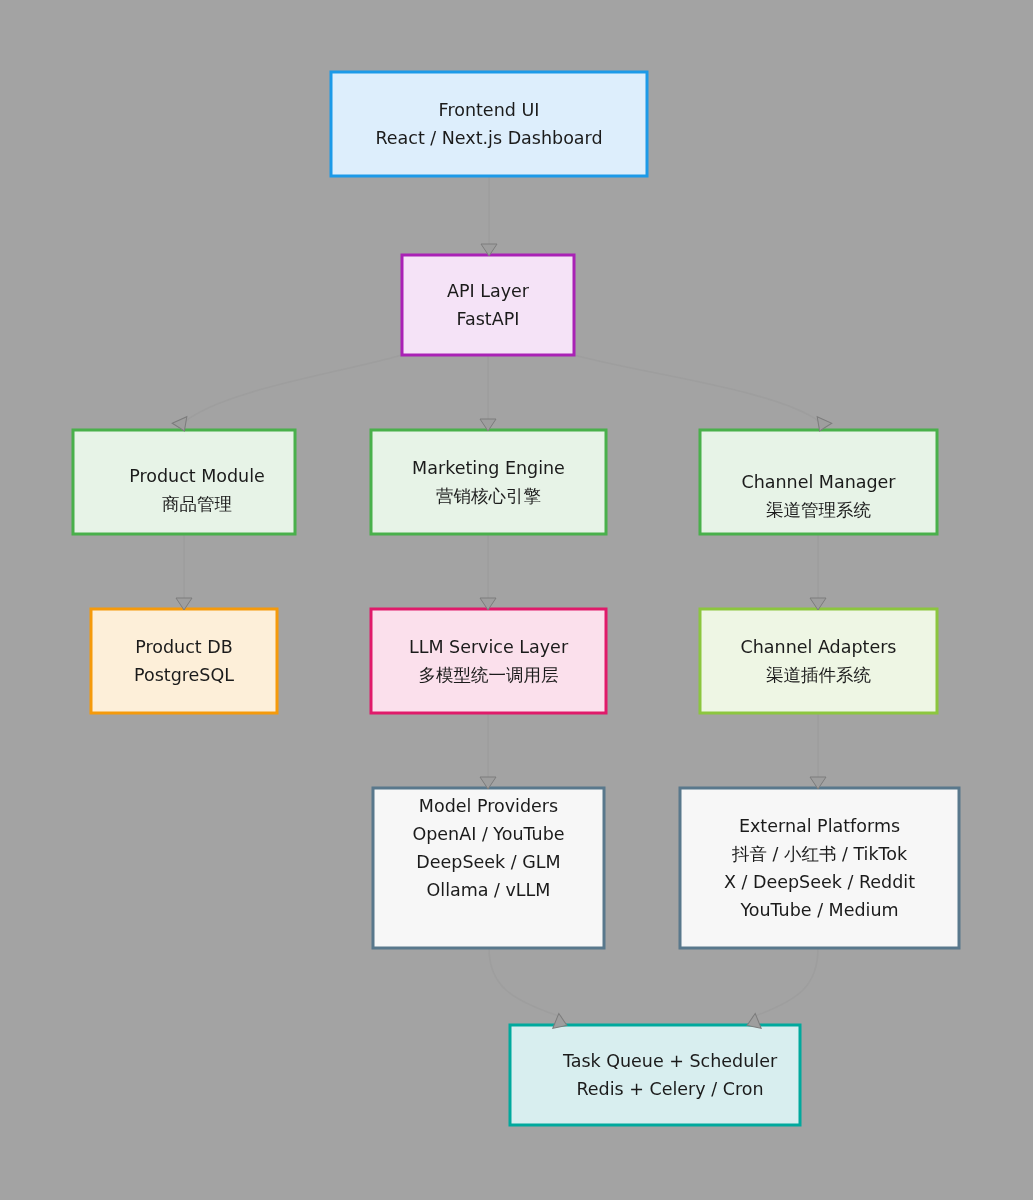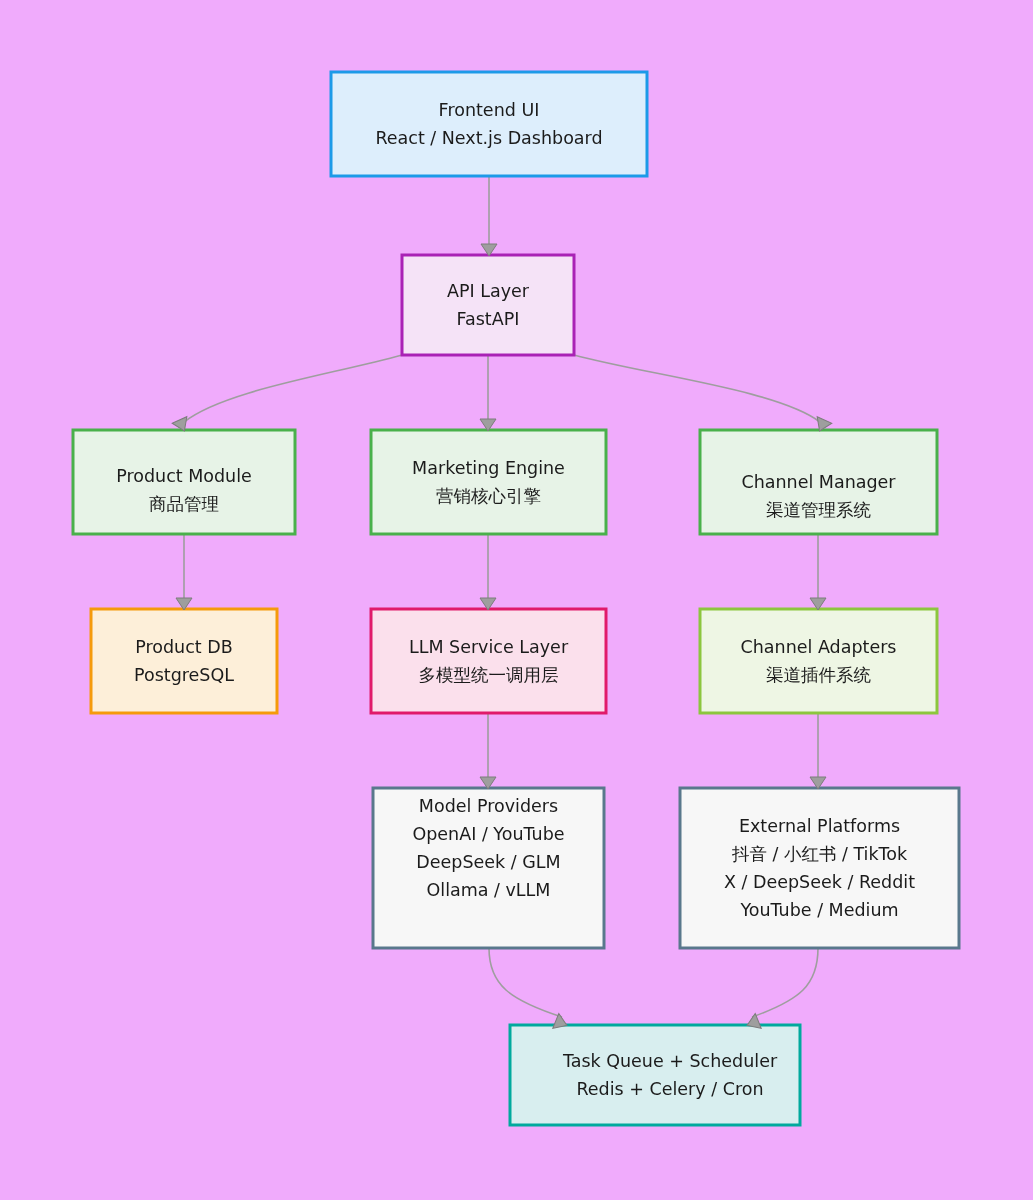--- a/index.html
+++ b/index.html
@@ -50,21 +50,21 @@
     font-size: 17.5px;
     line-height: 28px;
     font-family: "DejaVu Sans", sans-serif;
     pointer-events: none;
     white-space: pre;
   }
 </style>
 </head>
 <body>
 
-<div id="diagram-root" style="background: #f0abfc;">
+<div id="diagram-root" style="background: #a3a3a3;">
   <svg class="canvas" viewBox="0 0 1033 1200" xmlns="http://www.w3.org/2000/svg">
     <g id="edges-group">
         <path class="edge-path" d="M 489 176 C 489 210, 489 225, 489 247" stroke="#9e9e9e"></path>
         <path class="edge-path" d="M 402 355 C 330 375, 225 390, 184 422" stroke="#9e9e9e"></path>
         <path class="edge-path" d="M 488 355 C 488 385, 488 400, 488 422" stroke="#9e9e9e"></path>
         <path class="edge-path" d="M 574 355 C 648 375, 778 390, 820 422" stroke="#9e9e9e"></path>
         <path class="edge-path" d="M 184 534 C 184 565, 184 580, 184 601" stroke="#9e9e9e"></path>
         <path class="edge-path" d="M 488 534 C 488 565, 488 580, 488 601" stroke="#9e9e9e"></path>
         <path class="edge-path" d="M 818 534 C 818 565, 818 580, 818 601" stroke="#9e9e9e"></path>
         <path class="edge-path" d="M 488 713 C 488 745, 488 760, 488 780" stroke="#9e9e9e"></path>
@@ -95,21 +95,21 @@
         <polygon points="-8,-11 8,-11 0,1" class="arrow-head" transform="translate(818,609) rotate(0)"></polygon>
         <polygon points="-8,-11 8,-11 0,1" class="arrow-head" transform="translate(488,788) rotate(0)"></polygon>
         <polygon points="-8,-11 8,-11 0,1" class="arrow-head" transform="translate(818,788) rotate(0)"></polygon>
         <polygon points="-8,-11 8,-11 0,1" class="arrow-head" transform="translate(566,1025) rotate(-68)"></polygon>
         <polygon points="-8,-11 8,-11 0,1" class="arrow-head" transform="translate(748,1025) rotate(68)"></polygon>
       </g>
   </svg>
   <div id="labels-layer">
       <div class="node-label" style="left: 331px; top: 72px; width: 316px; height: 104px;"><div>Frontend UI</div><div>React / Next.js Dashboard</div></div>
       <div class="node-label" style="left: 402px; top: 255px; width: 172px; height: 100px;"><div>API Layer</div><div>FastAPI</div></div>
-      <div class="node-label" style="left: 73px; top: 430px; width: 222px; height: 120px;"><div>Product Module</div><div>商品管理</div></div>
+      <div class="node-label" style="left: 86px; top: 430px; width: 222px; height: 120px;"><div>Product Module</div><div>商品管理</div></div>
       <div class="node-label" style="left: 371px; top: 430px; width: 235px; height: 104px;"><div>Marketing Engine</div><div>营销核心引擎</div></div>
       <div class="node-label" style="left: 700px; top: 430px; width: 237px; height: 132px;"><div>Channel Manager</div><div>渠道管理系统</div></div>
       <div class="node-label" style="left: 91px; top: 609px; width: 186px; height: 104px;"><div>Product DB</div><div>PostgreSQL</div></div>
       <div class="node-label" style="left: 371px; top: 609px; width: 235px; height: 104px;"><div>LLM Service Layer</div><div>多模型统一调用层</div></div>
       <div class="node-label" style="left: 700px; top: 609px; width: 237px; height: 104px;"><div>Channel Adapters</div><div>渠道插件系统</div></div>
       <div class="node-label" style="left: 373px; top: 768px; width: 231px; height: 160px;"><div>Model Providers</div><div>OpenAI / YouTube</div><div>DeepSeek / GLM</div><div>Ollama / vLLM</div></div>
       <div class="node-label" style="left: 680px; top: 788px; width: 279px; height: 160px;"><div>External Platforms</div><div>抖音 / 小红书 / TikTok</div><div>X / DeepSeek / Reddit</div><div>YouTube / Medium</div></div>
       <div class="node-label" style="left: 510px; top: 1025px; width: 290px; height: 100px; padding-left: 15px;"><div>Task Queue + Scheduler</div><div>Redis + Celery / Cron</div></div>
     </div>
 </div>

